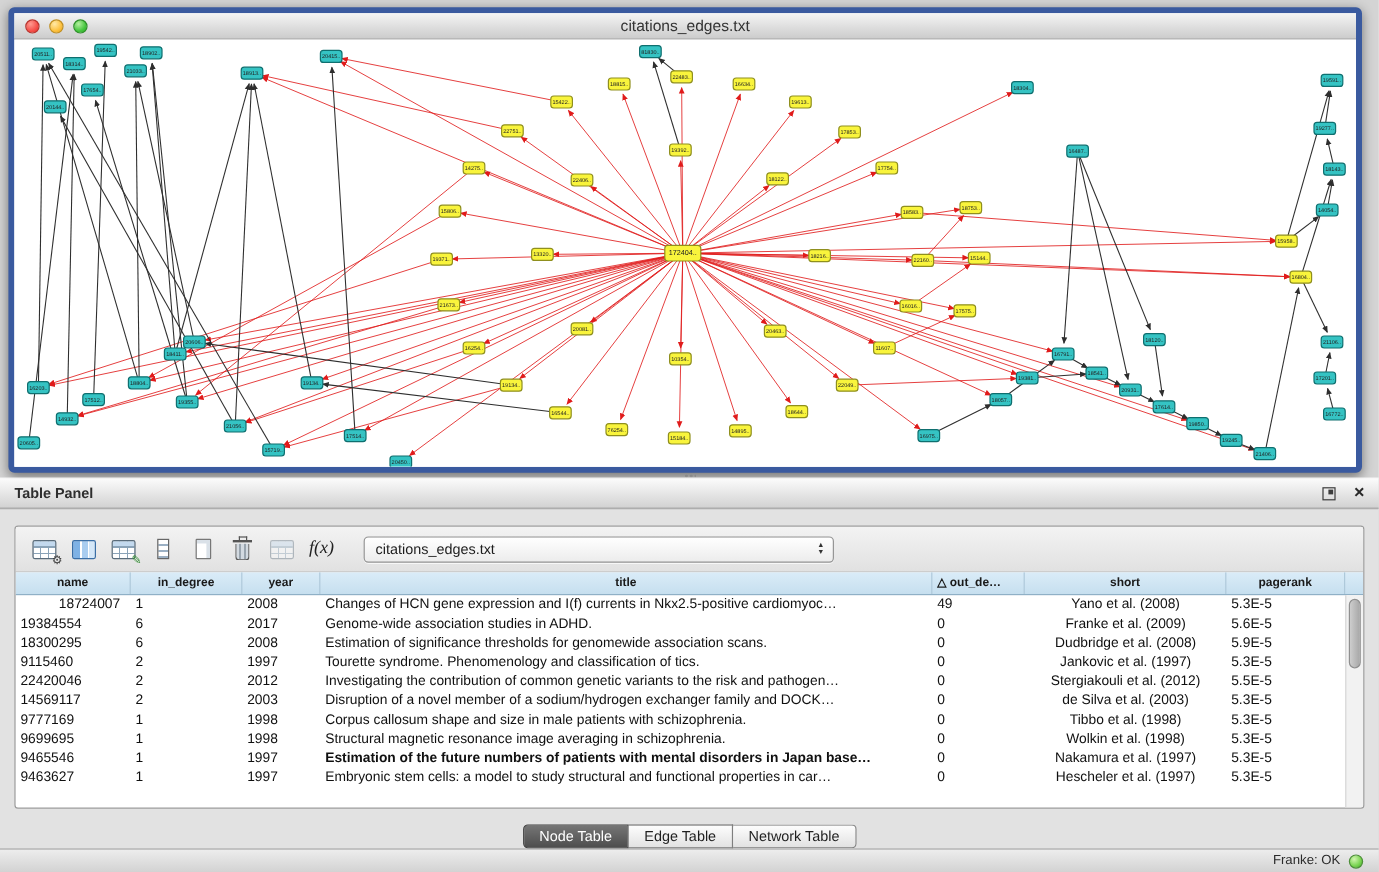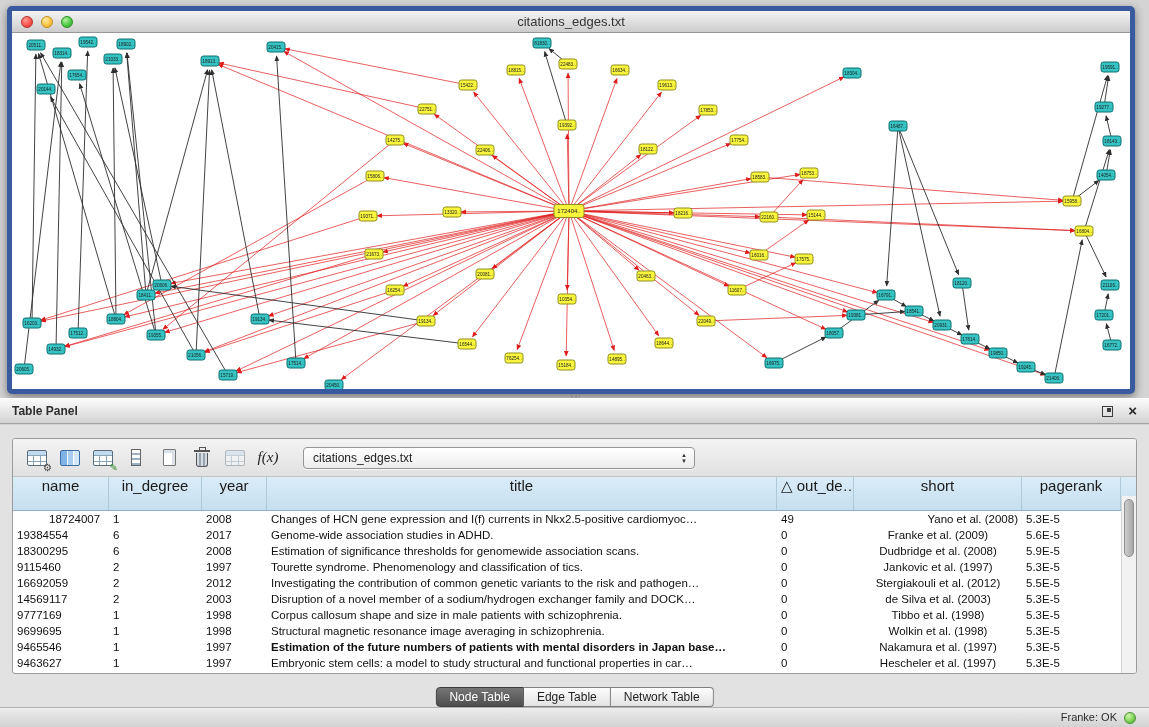--- a/index.html
+++ b/index.html
@@ -55,22 +55,22 @@
   .ti-trash:before { content:''; position:absolute; left:-3px; top:-3px; width:16px; height:2px; background:#555; }
   .ti-trash:after { content:''; position:absolute; left:2px; top:-6px; width:5px; height:3px; border:1px solid #555; border-bottom:none; }
   .ti-fx { font-family:"Liberation Serif", serif; font-style:italic; font-size:15px; color:#222; }
   .ovl { position:absolute; right:-1px; bottom:-1px; font-size:10px; line-height:10px; color:#444; }
 
   .combo { position:relative; margin-left:16px; width:392px; height:22px; border:1px solid #969696; border-radius:4px;
     background:linear-gradient(#ffffff,#ececec); display:flex; align-items:center; padding:0 22px 0 9px;
     font-size:12px; color:#1d1d1d; box-shadow:0 1px 0 rgba(255,255,255,.7); }
   .combo .arrows { position:absolute; right:7px; top:4px; font-size:6px; line-height:6px; color:#333; text-align:center; }
 
-  .thead { display:flex; height:34px; background:linear-gradient(#daecf8,#c6dfef);
-    border-bottom:1px solid #8fb0c6; font-size:15px; color:#1a1a1a; }
+  .thead { display:flex; height:19px; background:linear-gradient(#daecf8,#c6dfef);
+    border-bottom:1px solid #8fb0c6; font-size:10px; color:#1a1a1a;font-weight:bold; }
   .th { line-height:18px; border-right:1px solid #aec9da; overflow:hidden; white-space:nowrap; padding:0 4px; flex:none; }
   .tbody { position:relative; height:177px; overflow:hidden; }
   .tr { display:flex; height:16px; font-size:11.5px; color:#101010; }
   .td { line-height:16px; padding:0 4px; overflow:hidden; white-space:nowrap; flex:none; }
   .vscroll { position:absolute; right:0; top:57px; width:15px; bottom:0; background:#f2f2f2; border-left:1px solid #d6d6d6; }
   .vthumb { position:absolute; left:2px; top:3px; width:10px; height:58px; border-radius:5px;
     background:linear-gradient(to right,#cdcdcd,#a8a8a8); border:1px solid #8f8f8f; }
 
   .tabs { position:absolute; left:50%; transform:translateX(-50%); top:251px; display:flex; font-size:12px; }
   .tab { height:20px; line-height:19px; padding:0 13px; background:linear-gradient(#fdfdfd,#e2e2e2);
@@ -606,21 +606,21 @@
         <div class="th" style="width: 168px; text-align: center;">short</div>
         <div class="th" style="width: 99px; text-align: center;">pagerank</div>
       </div>
     <div class="tbody" id="tbody">
         <div class="tr">
           <div class="td" style="width: 96px; text-align: left; padding-left: 36px;">18724007</div>
           <div class="td" style="width: 93px; text-align: left;">1</div>
           <div class="td" style="width: 65px; text-align: left;">2008</div>
           <div class="td" style="width: 510px; text-align: left;">Changes of HCN gene expression and I(f) currents in Nkx2.5-positive cardiomyoc…</div>
           <div class="td" style="width: 77px; text-align: left;">49</div>
-          <div class="td" style="width: 168px; text-align: right;">Yano et al. (2008)</div>
+          <div class="td" style="width: 168px; text-align: center;">Yano et al. (2008)</div>
           <div class="td" style="width: 99px; text-align: left;">5.3E-5</div>
         </div>
         <div class="tr">
           <div class="td" style="width: 96px; text-align: left;">19384554</div>
           <div class="td" style="width: 93px; text-align: left;">6</div>
           <div class="td" style="width: 65px; text-align: left;">2017</div>
           <div class="td" style="width: 510px; text-align: left;">Genome-wide association studies in ADHD.</div>
           <div class="td" style="width: 77px; text-align: left;">0</div>
           <div class="td" style="width: 168px; text-align: center;">Franke et al. (2009)</div>
           <div class="td" style="width: 99px; text-align: left;">5.6E-5</div>
@@ -637,21 +637,21 @@
         <div class="tr">
           <div class="td" style="width: 96px; text-align: left;">9115460</div>
           <div class="td" style="width: 93px; text-align: left;">2</div>
           <div class="td" style="width: 65px; text-align: left;">1997</div>
           <div class="td" style="width: 510px; text-align: left;">Tourette syndrome. Phenomenology and classification of tics.</div>
           <div class="td" style="width: 77px; text-align: left;">0</div>
           <div class="td" style="width: 168px; text-align: center;">Jankovic et al. (1997)</div>
           <div class="td" style="width: 99px; text-align: left;">5.3E-5</div>
         </div>
         <div class="tr">
-          <div class="td" style="width: 96px; text-align: left;">16692059</div>
+          <div class="td" style="width: 96px; text-align: left;">22420046</div>
           <div class="td" style="width: 93px; text-align: left;">2</div>
           <div class="td" style="width: 65px; text-align: left;">2012</div>
           <div class="td" style="width: 510px; text-align: left;">Investigating the contribution of common genetic variants to the risk and pathogen…</div>
           <div class="td" style="width: 77px; text-align: left;">0</div>
           <div class="td" style="width: 168px; text-align: center;">Stergiakouli et al. (2012)</div>
           <div class="td" style="width: 99px; text-align: left;">5.5E-5</div>
         </div>
         <div class="tr">
           <div class="td" style="width: 96px; text-align: left;">14569117</div>
           <div class="td" style="width: 93px; text-align: left;">2</div>

